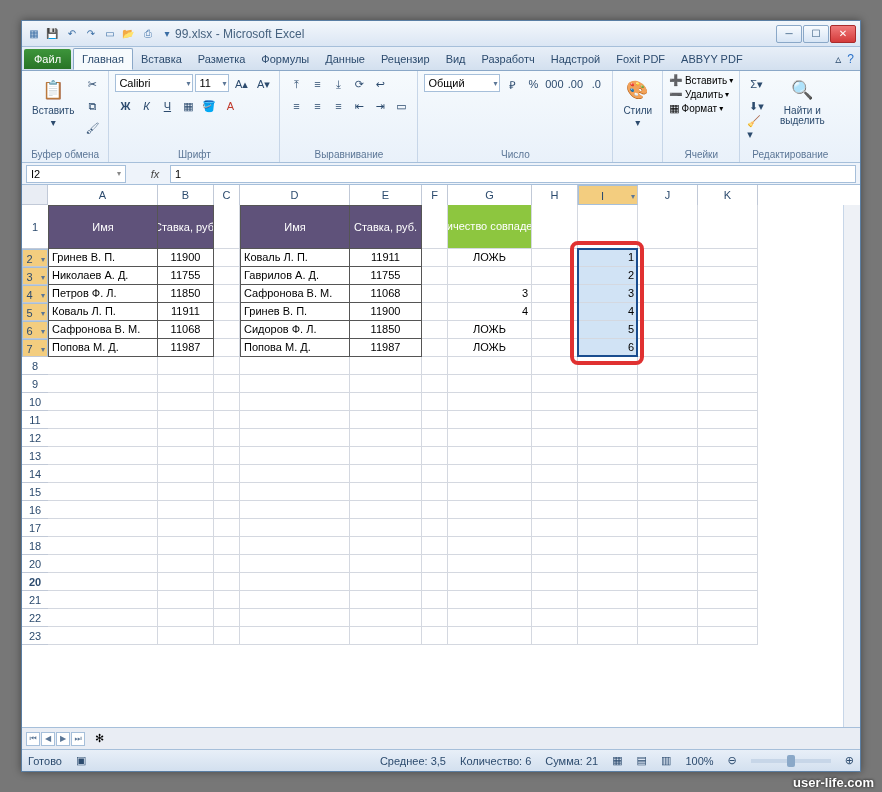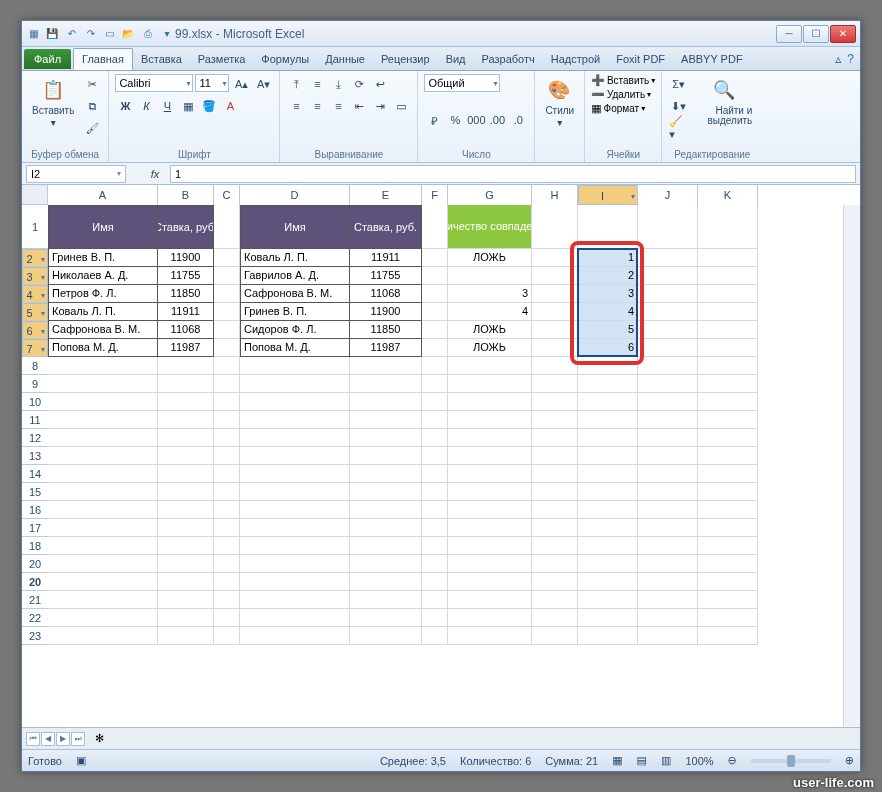--- a/index.html
+++ b/index.html
@@ -150,21 +150,21 @@
           <div class="sbtn">≡</div>
           <div class="sbtn">≡</div>
           <div class="sbtn">⇤</div>
           <div class="sbtn">⇥</div>
           <div class="sbtn">▭</div>
         </div>
       </div>
       <div class="rgroup-label">Выравнивание</div>
     </div>
     <div class="rgroup">
-      <div class="rgroup-content" style="flex-direction:column;gap:18px">
+      <div class="rgroup-content" style="flex-direction:row;gap:2px">
         <div class="sel" style="width:76px">Общий</div>
         <div class="btnrow">
           <div class="sbtn">₽</div>
           <div class="sbtn">%</div>
           <div class="sbtn">000</div>
           <div class="sbtn">.00</div>
           <div class="sbtn">.0</div>
         </div>
       </div>
       <div class="rgroup-label">Число</div>
@@ -201,21 +201,21 @@
     </div>
     <div class="rgroup" style="border-right:none">
       <div class="rgroup-content">
         <div class="smallrow">
           <div class="sbtn">Σ▾</div>
           <div class="sbtn">⬇▾</div>
           <div class="sbtn">🧹▾</div>
         </div>
         <div class="bigbtn">
           <div class="ic">🔍</div>
-          <span style="text-align:right;max-width:56px">Найти и выделить</span>
+          <span style="text-align:center;max-width:56px">Найти и выделить</span>
         </div>
       </div>
       <div class="rgroup-label">Редактирование</div>
     </div>
   </div>
 
   <div class="fmla-bar">
     <div class="name-box">I2</div>
     <div class="fx-btn">fx</div>
     <div class="fmla-input">1</div>

